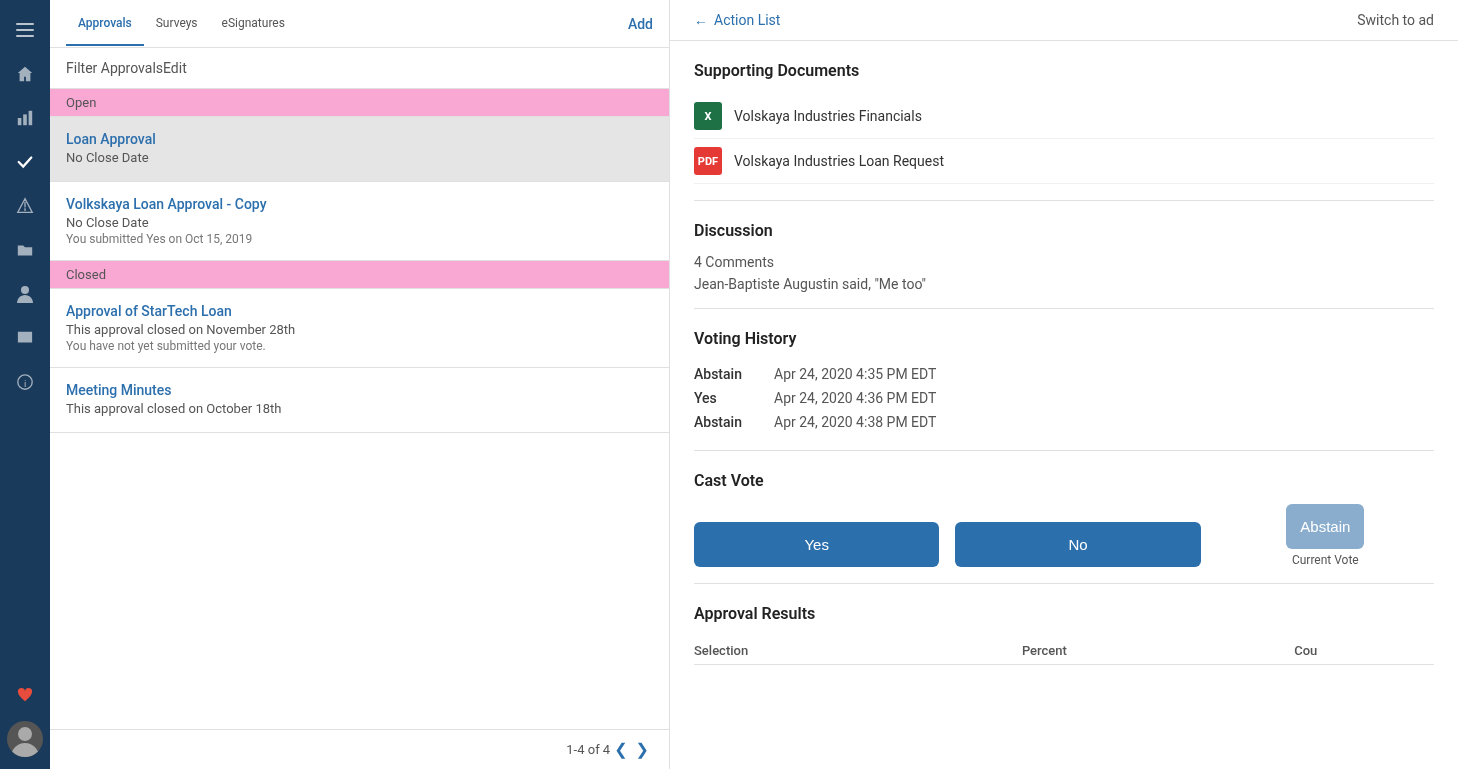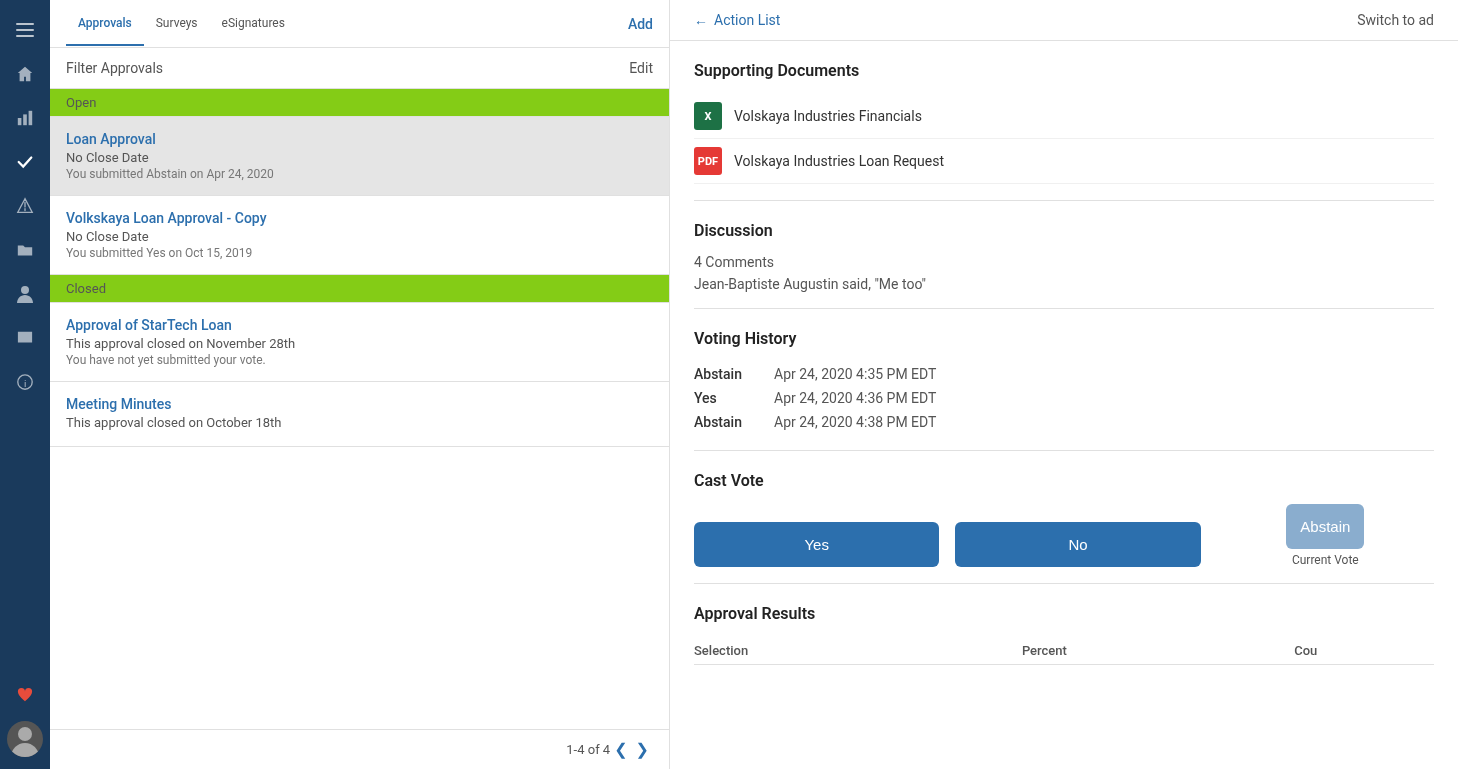--- a/index.html
+++ b/index.html
@@ -76,30 +76,30 @@
       color: #2c6fad;
       cursor: pointer;
       font-size: 14px;
       font-weight: 500;
     }
 
     
     .filter-bar {
       display: flex;
       align-items: center;
-      justify-content: space-between;
+      justify-content: flex-start;
       padding: 12px 16px;
       border-bottom: 1px solid #e0e0e0;
     }
     .filter-bar span { color: #555; font-size: 14px; }
     .filter-edit { color: #2c6fad; cursor: pointer; font-size: 14px; }
 
     
     .section-header {
-      background: #84cc16;
+      background: #f9a8d4;
       padding: 6px 16px;
       font-size: 13px;
       color: #555;
       border-bottom: 1px solid #e0e0e0;
     }
 
     
     .list-item {
       padding: 14px 16px;
       border-bottom: 1px solid #e0e0e0;
@@ -368,21 +368,20 @@
 
   <div class="filter-bar">
     <span>Filter Approvals</span>
     <span class="filter-edit">Edit</span>
   </div>
 
   <div class="section-header">Open</div>
   <div class="list-item selected">
     <div class="list-item-title">Loan Approval</div>
     <div class="list-item-subtitle">No Close Date</div>
-    <div class="list-item-desc">You submitted Abstain on Apr 24, 2020</div>
   </div>
   <div class="list-item">
     <div class="list-item-title">Volkskaya Loan Approval - Copy</div>
     <div class="list-item-subtitle">No Close Date</div>
     <div class="list-item-desc">You submitted Yes on Oct 15, 2019</div>
   </div>
 
   <div class="section-header">Closed</div>
   <div class="list-item">
     <div class="list-item-title">Approval of StarTech Loan</div>

